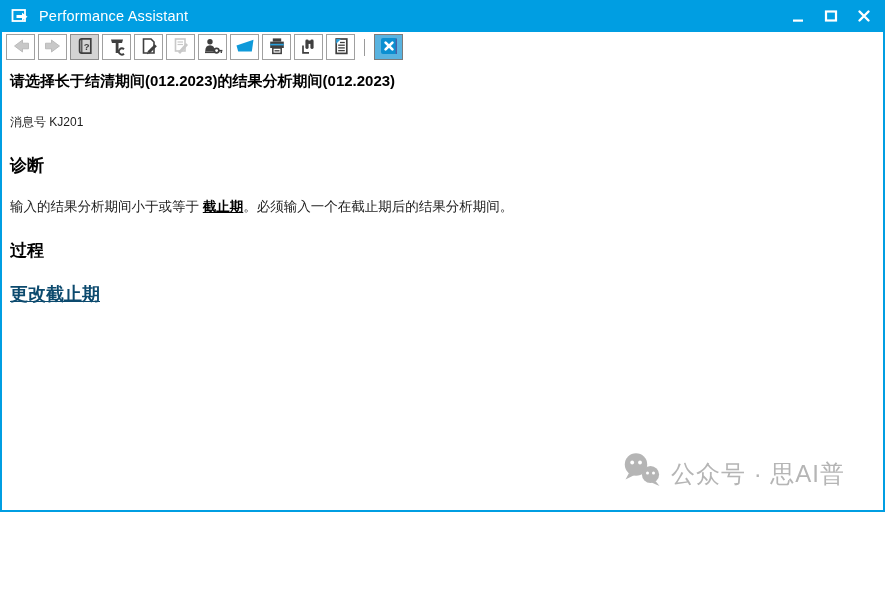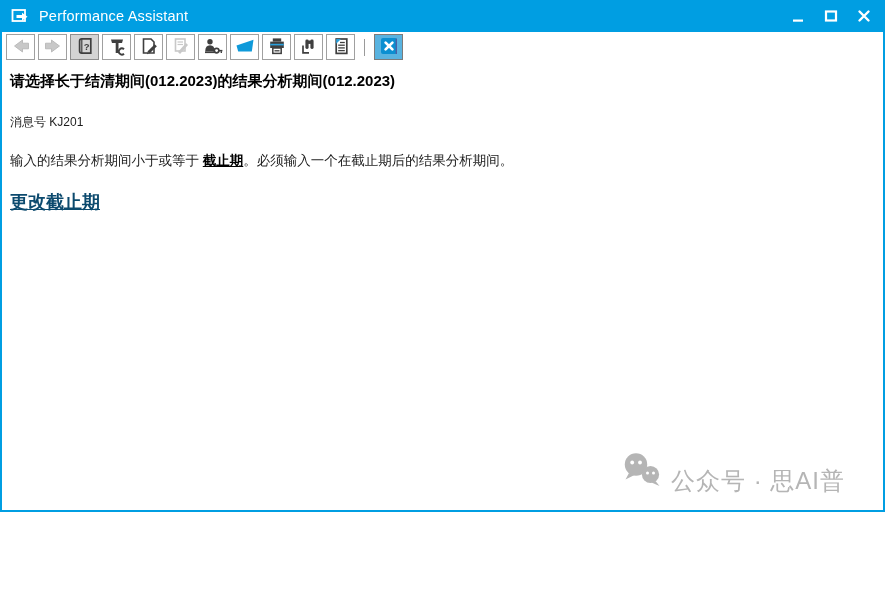--- a/index.html
+++ b/index.html
@@ -65,21 +65,21 @@
     text-decoration: underline; cursor: pointer; margin-top: 28px;
   }
   .action-link {
     display: inline-block;
     font-size: 18px; font-weight: bold; color: #0c4a6e;
     text-decoration: underline; margin-top: 20px; cursor: pointer;
   }
   
   .watermark {
     position: absolute; right: 38px; bottom: 13px;
-    display: flex; align-items: flex-end; gap: 4px;
+    display: flex; align-items: center; gap: 4px;
     color: #b5b5b5; font-size: 24px;
     user-select: none;
   }
   .watermark-text { letter-spacing: 1px; }
 </style>
 </head>
 <body>
 
 <div class="window">
 
@@ -237,22 +237,24 @@
         </svg>
       </span>
     </button>
 
   </div>
 
   <div class="content">
     <div class="msg-title">请选择长于结清期间(012.2023)的结果分析期间(012.2023)</div>
     <div class="msg-number">消息号 KJ201</div>
 
+    <div class="section-heading">诊断</div>
     <div class="section-body"><span>输入的结果分析期间小于或等于 </span><span class="glossary-link">截止期</span><span>。必须输入一个在截止期后的结果分析期间。</span></div>
 
+    <div class="section-heading">过程</div>
 
     <span class="action-link">更改截止期</span>
   </div>
 
   <div class="watermark">
     <span>
       <svg width="47" height="40" viewBox="0 0 47 40">
         <g fill="#b5b5b5">
           <circle cx="16" cy="13.5" r="11.2"></circle>
           <polygon points="9,22 5.5,28.5 14.5,24"></polygon>

